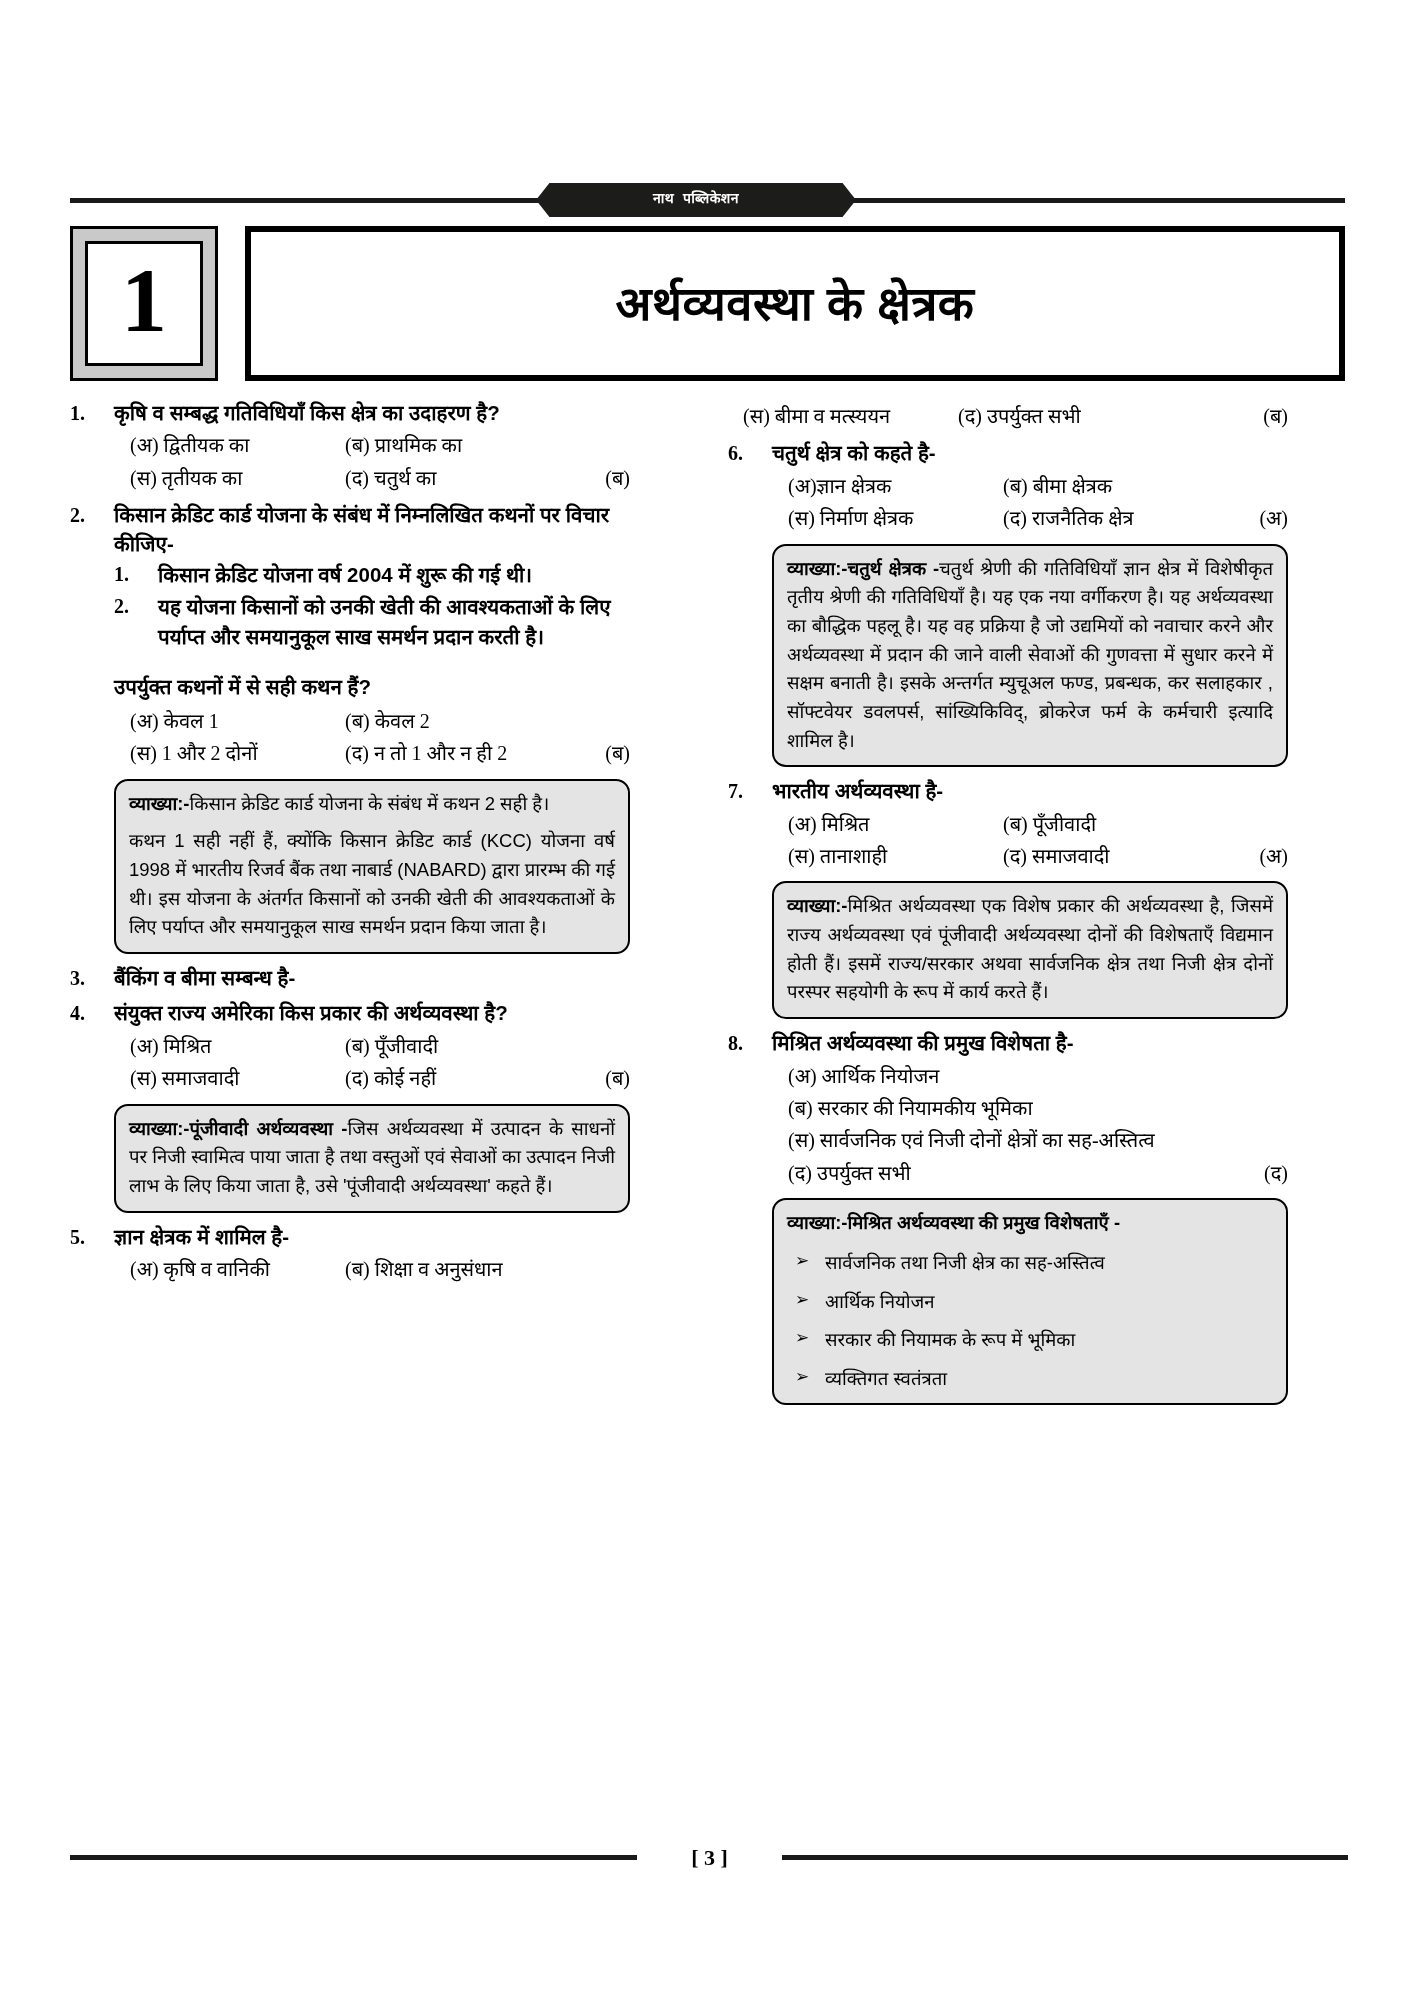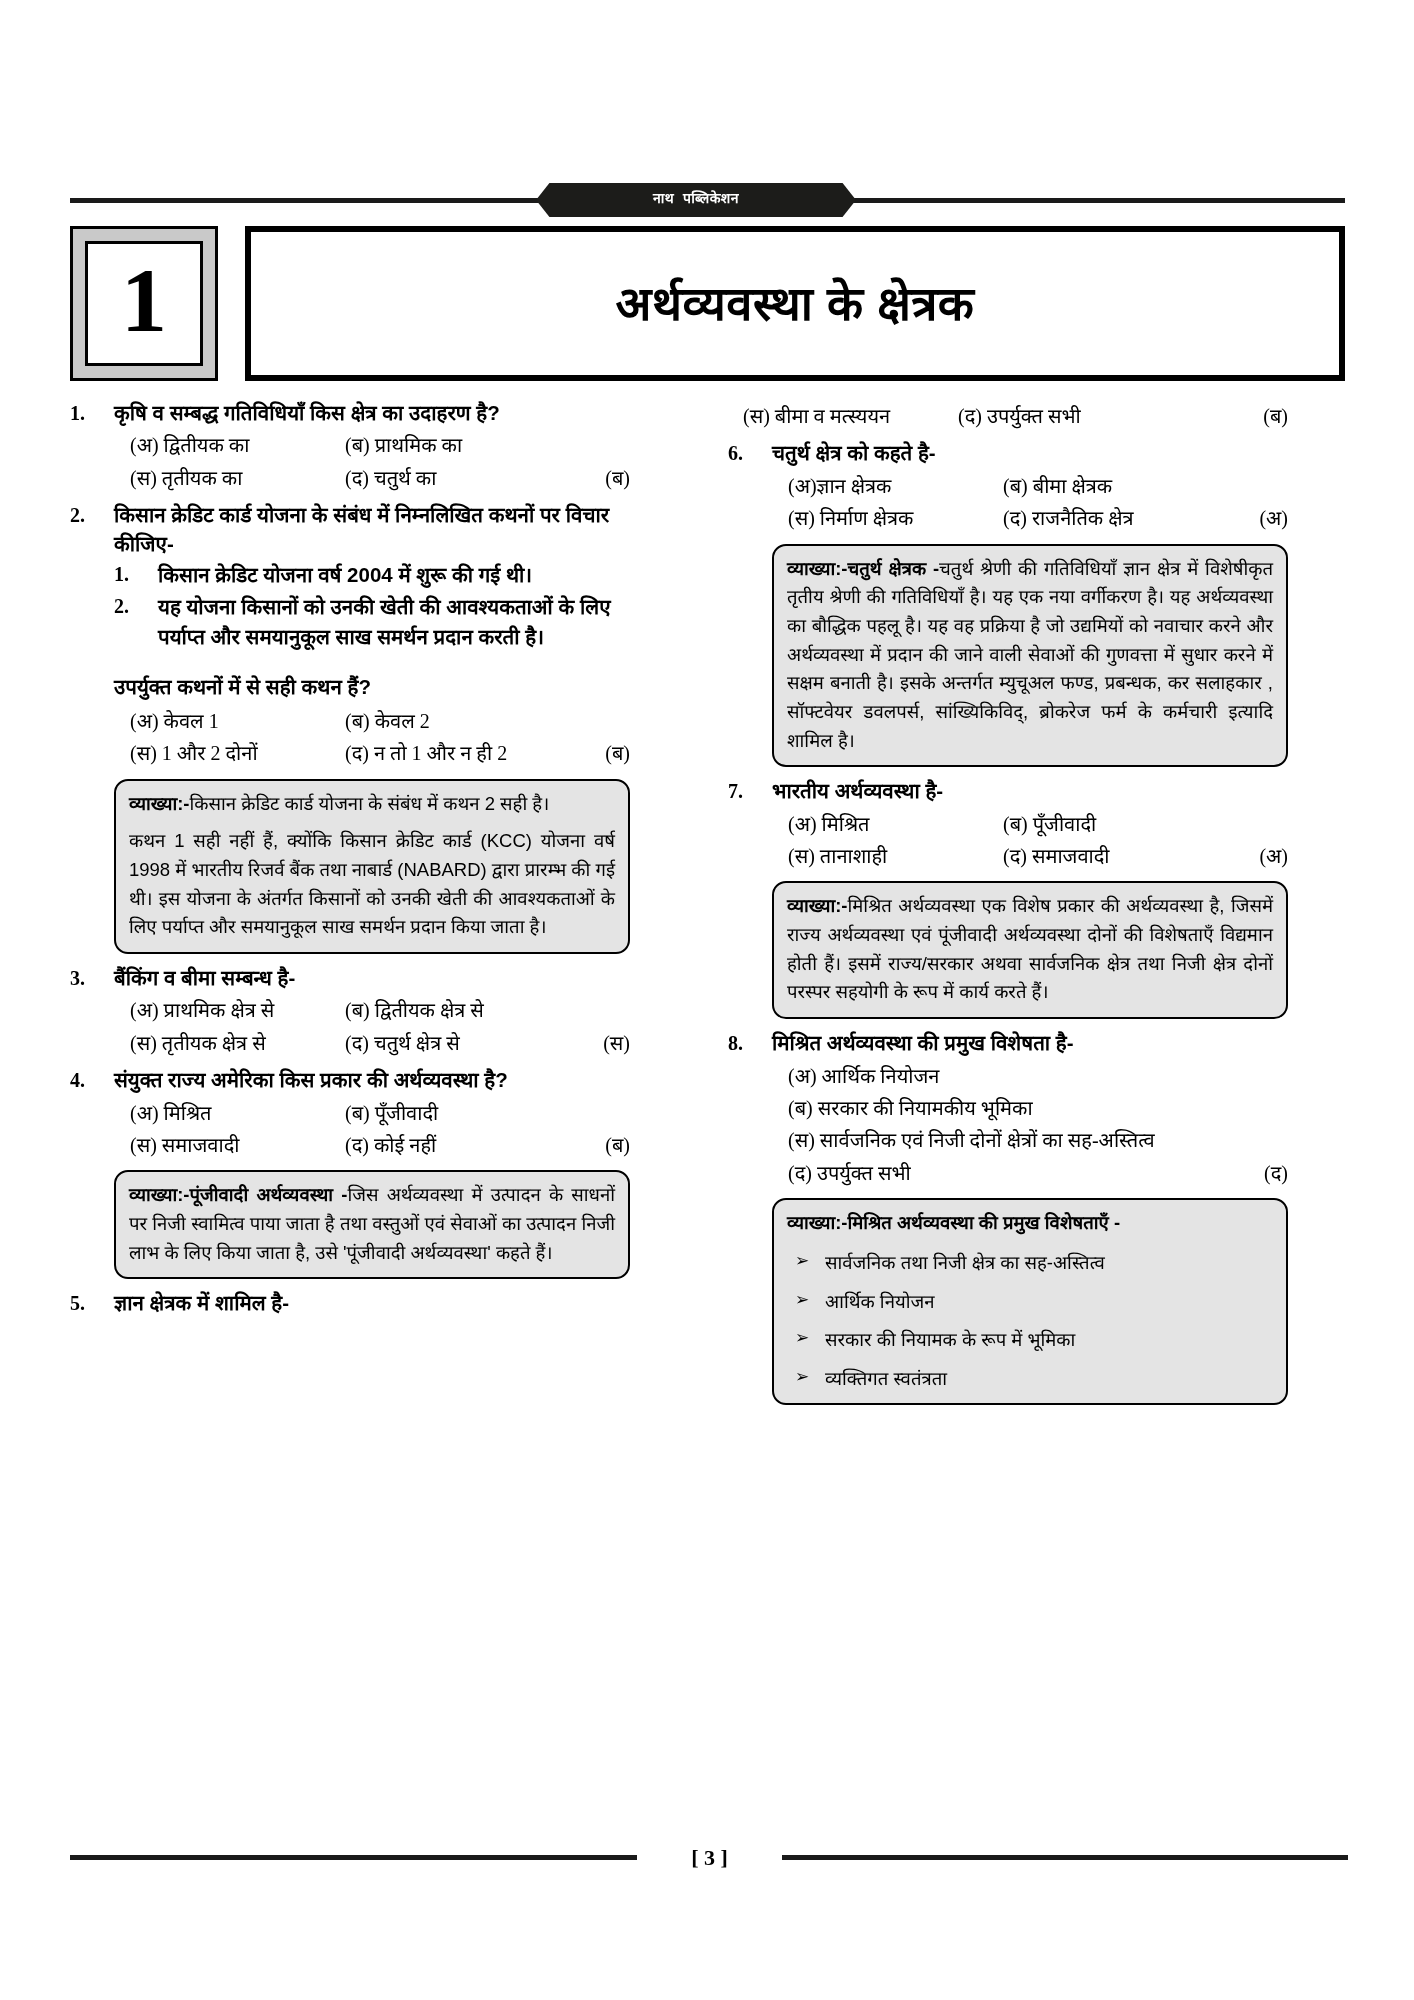--- a/index.html
+++ b/index.html
@@ -368,31 +368,20 @@
           <p><span class="lead">व्याख्या:-</span><span>किसान क्रेडिट कार्ड योजना के संबंध में कथन 2 सही है।</span></p>
           <p>कथन 1 सही नहीं हैं, क्योंकि किसान क्रेडिट कार्ड (KCC) योजना वर्ष 1998 में भारतीय रिजर्व बैंक तथा नाबार्ड (NABARD) द्वारा प्रारम्भ की गई थी। इस योजना के अंतर्गत किसानों को उनकी खेती की आवश्यकताओं के लिए पर्याप्त और समयानुकूल साख समर्थन प्रदान किया जाता है।</p>
         </div>
       </div>
 
       <div class="q">
         <div class="q-head">
           <div class="q-num">3.</div>
           <div class="q-text">बैंकिंग व बीमा सम्बन्ध है-</div>
         </div>
-        <div class="opts">
-          <div class="opt-row">
-            <span class="opt opt-a">(अ) प्राथमिक क्षेत्र से</span>
-            <span class="opt opt-b">(ब) द्वितीयक क्षेत्र से</span>
-          </div>
-          <div class="opt-row">
-            <span class="opt opt-a">(स) तृतीयक क्षेत्र से</span>
-            <span class="opt opt-b">(द) चतुर्थ क्षेत्र से</span>
-            <span class="ans">(स)</span>
-          </div>
-        </div>
       </div>
 
       <div class="q">
         <div class="q-head">
           <div class="q-num">4.</div>
           <div class="q-text">संयुक्त राज्य अमेरिका किस प्रकार की अर्थव्यवस्था है?</div>
         </div>
         <div class="opts">
           <div class="opt-row">
             <span class="opt opt-a">(अ) मिश्रित</span>
@@ -406,20 +395,26 @@
         </div>
         <div class="expl">
           <p><span class="lead">व्याख्या:-पूंजीवादी अर्थव्यवस्था -</span><span>जिस अर्थव्यवस्था में उत्पादन के साधनों पर निजी स्वामित्व पाया जाता है तथा वस्तुओं एवं सेवाओं का उत्पादन निजी लाभ के लिए किया जाता है, उसे 'पूंजीवादी अर्थव्यवस्था' कहते हैं।</span></p>
         </div>
       </div>
 
       <div class="q">
         <div class="q-head">
           <div class="q-num">5.</div>
           <div class="q-text">ज्ञान क्षेत्रक में शामिल है-</div>
+        </div>
+        <div class="opts">
+          <div class="opt-row">
+            <span class="opt opt-a">(अ) कृषि व वानिकी</span>
+            <span class="opt opt-b">(ब) शिक्षा व अनुसंधान</span>
+          </div>
         </div>
       </div>
 
     </div>
 
     <div class="col col-right">
 
       <div class="q">
         <div class="opts" style="margin-left:15px;">
           <div class="opt-row">

